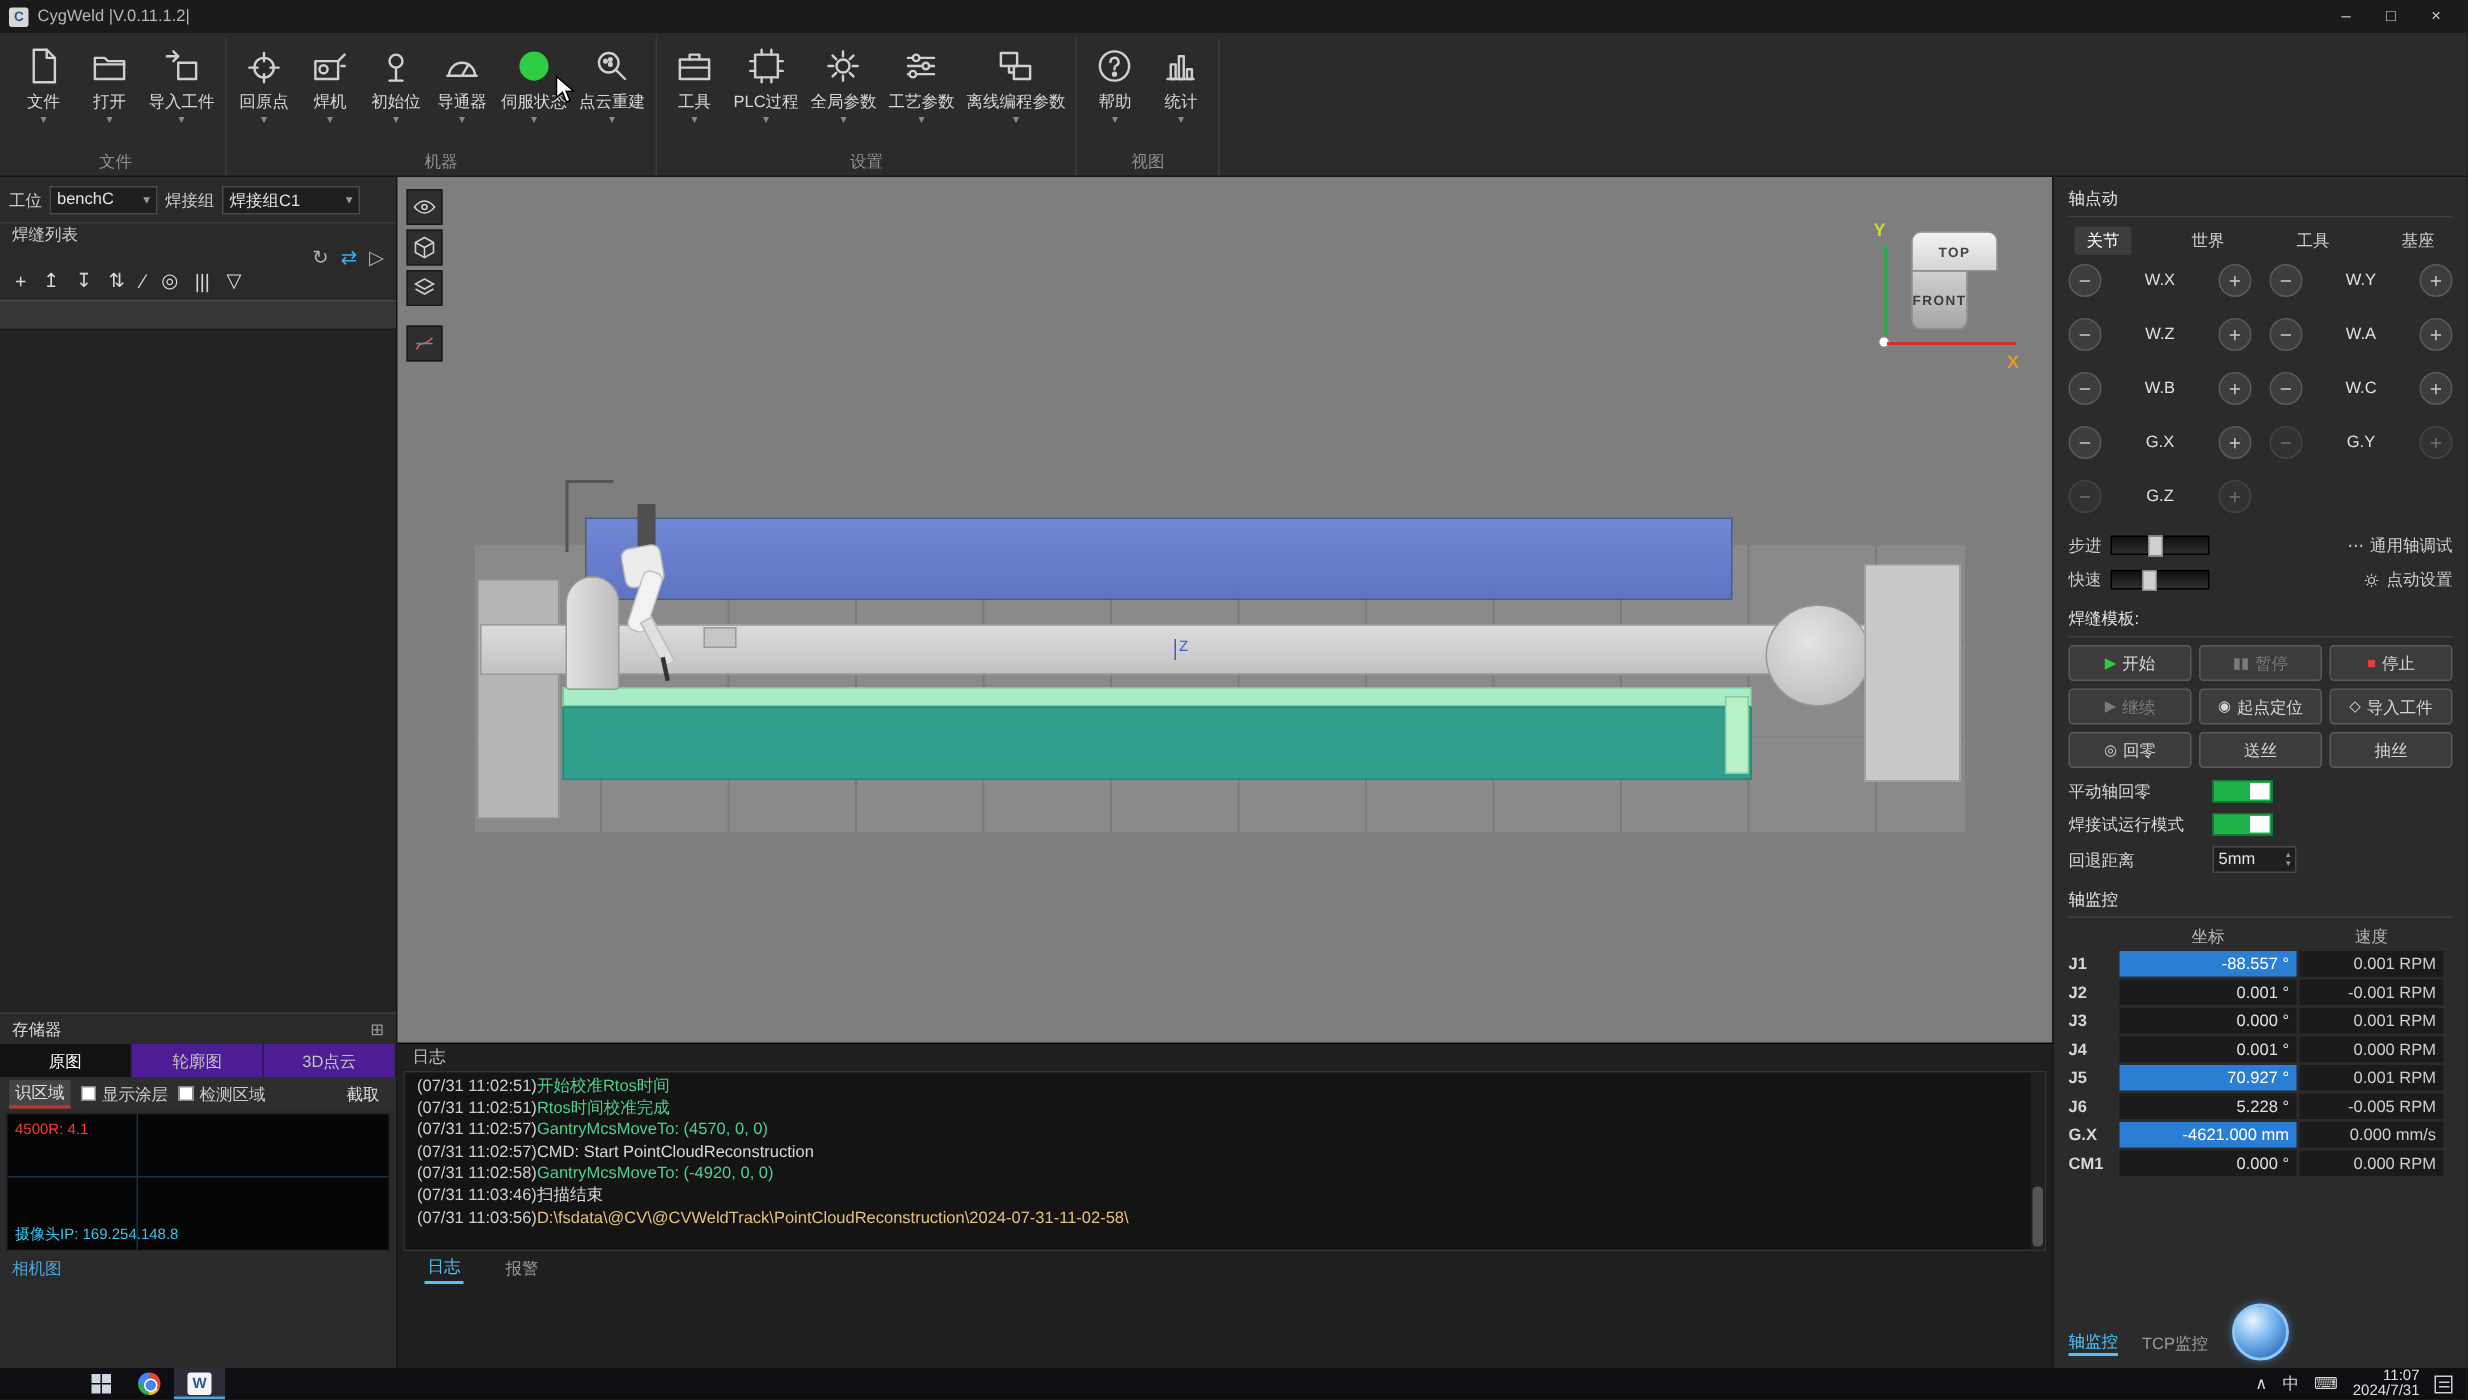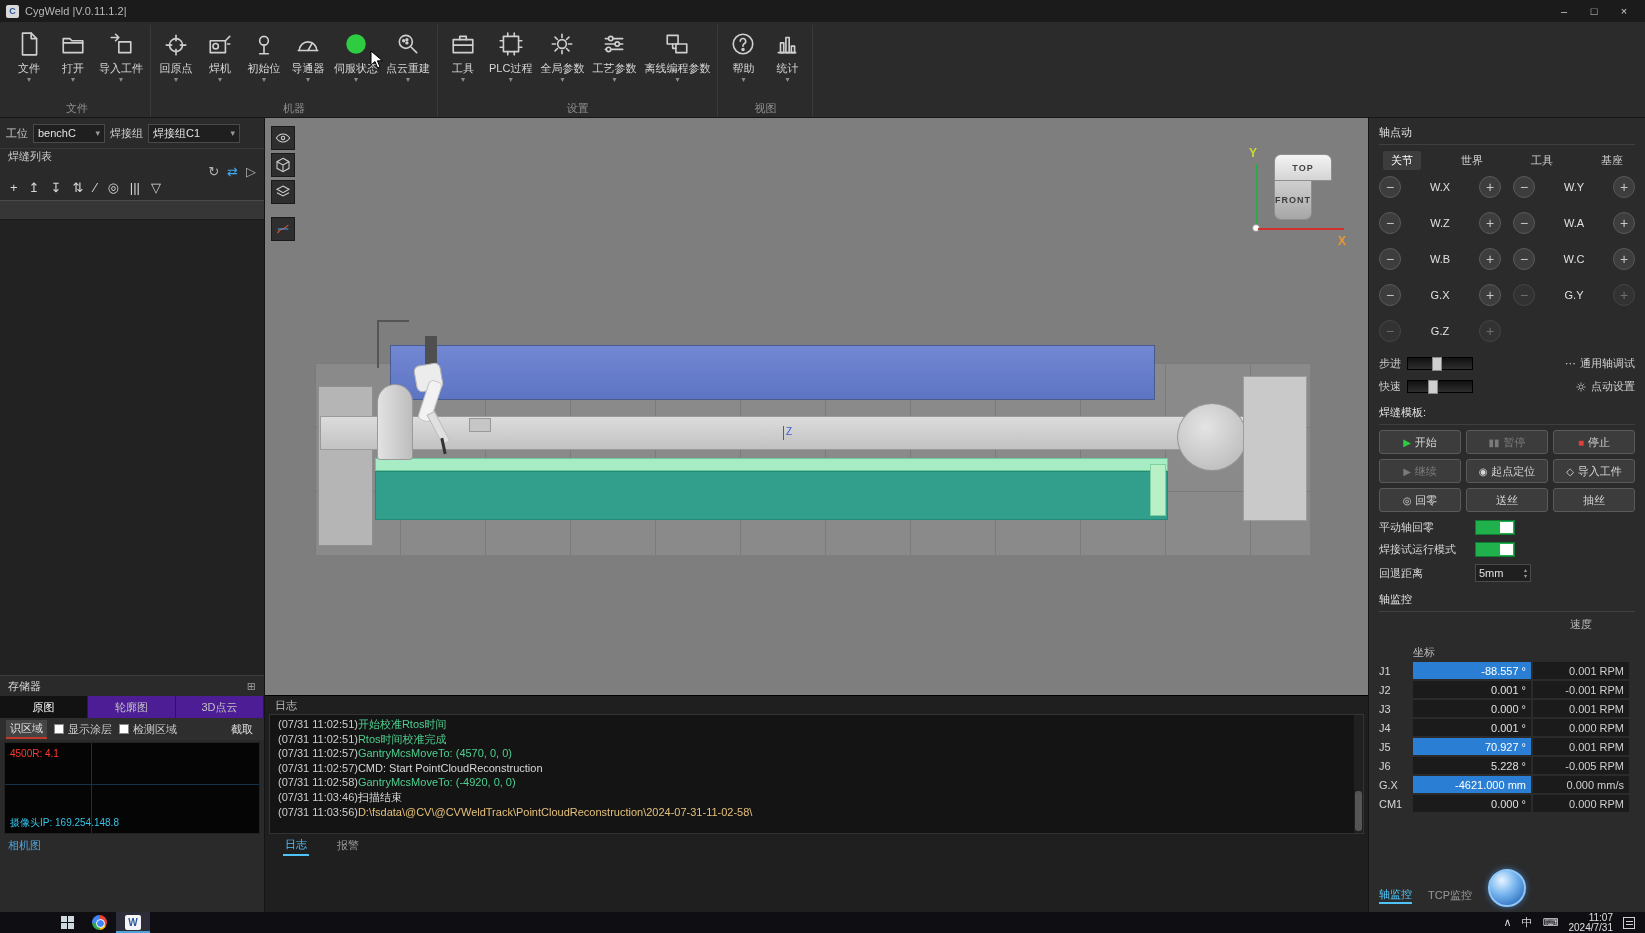--- a/index.html
+++ b/index.html
@@ -159,23 +159,23 @@
 
   .toggle-row { display:flex; align-items:center; margin-bottom:7px; }
   .toggle-row .lbl { width:96px; color:#d6d6d6; }
   .toggle { width:40px; height:15px; background:#21b14c; border:1px solid #0f7a33; position:relative; cursor:pointer; }
   .toggle .knob { position:absolute; right:1px; top:1px; width:13px; height:11px; background:#ffffff; }
   .spin { width:56px; height:18px; background:#1f1f1f; border:1px solid #4a4a4a; display:flex; align-items:center; padding:0 3px; cursor:pointer; }
   .spin .val { flex:1; color:#e0e0e0; }
   .spin .arr { display:flex; flex-direction:column; font-size:6px; color:#9a9a9a; line-height:6px; }
 
   .mon-head { display:flex; gap:2px; margin-bottom:2px; color:#b8b8b8; }
-  .mon-head .h1{width:32px;} .mon-head .h2{width:118px; margin-top:28px;} .mon-head .h3{width:96px; text-align:center;}
+  .mon-head .h1{width:32px;} .mon-head .h2{width:118px; text-align:center;} .mon-head .h3{width:96px; text-align:center;}
   .mon-row { display:flex; gap:2px; margin-bottom:2px; align-items:center; }
-  .mon-axis { width:32px; color:#d6d6d6; }
+  .mon-axis { width:32px; color:#d6d6d6;font-weight:bold; }
   .mon-coord { width:118px; height:17px; background:#1b1b1b; color:#e0e0e0; display:flex; align-items:center; justify-content:flex-end; padding:0 5px; }
   .mon-coord.hl { background:#2a7fd4; color:#ffffff; }
   .mon-speed { width:96px; height:17px; background:#1b1b1b; color:#cfcfcf; display:flex; align-items:center; justify-content:flex-end; padding:0 5px; }
 
   .rp-bottom { margin-top:auto; display:flex; align-items:center; gap:16px; height:30px; position:relative; }
   .rp-tab { color:#9a9a9a; cursor:pointer; }
   .rp-tab.sel { color:#4fc3f7; border-bottom:2px solid #4fc3f7; }
   .sphere { width:38px; height:38px; border-radius:50%; margin-top:-14px;
     background:radial-gradient(circle at 35% 28%, #e8f4ff, #7db9f0 40%, #2d6fc0 85%);
     border:2px solid #8ec6f8; box-shadow:0 0 6px rgba(80,160,255,.6); cursor:pointer; }

